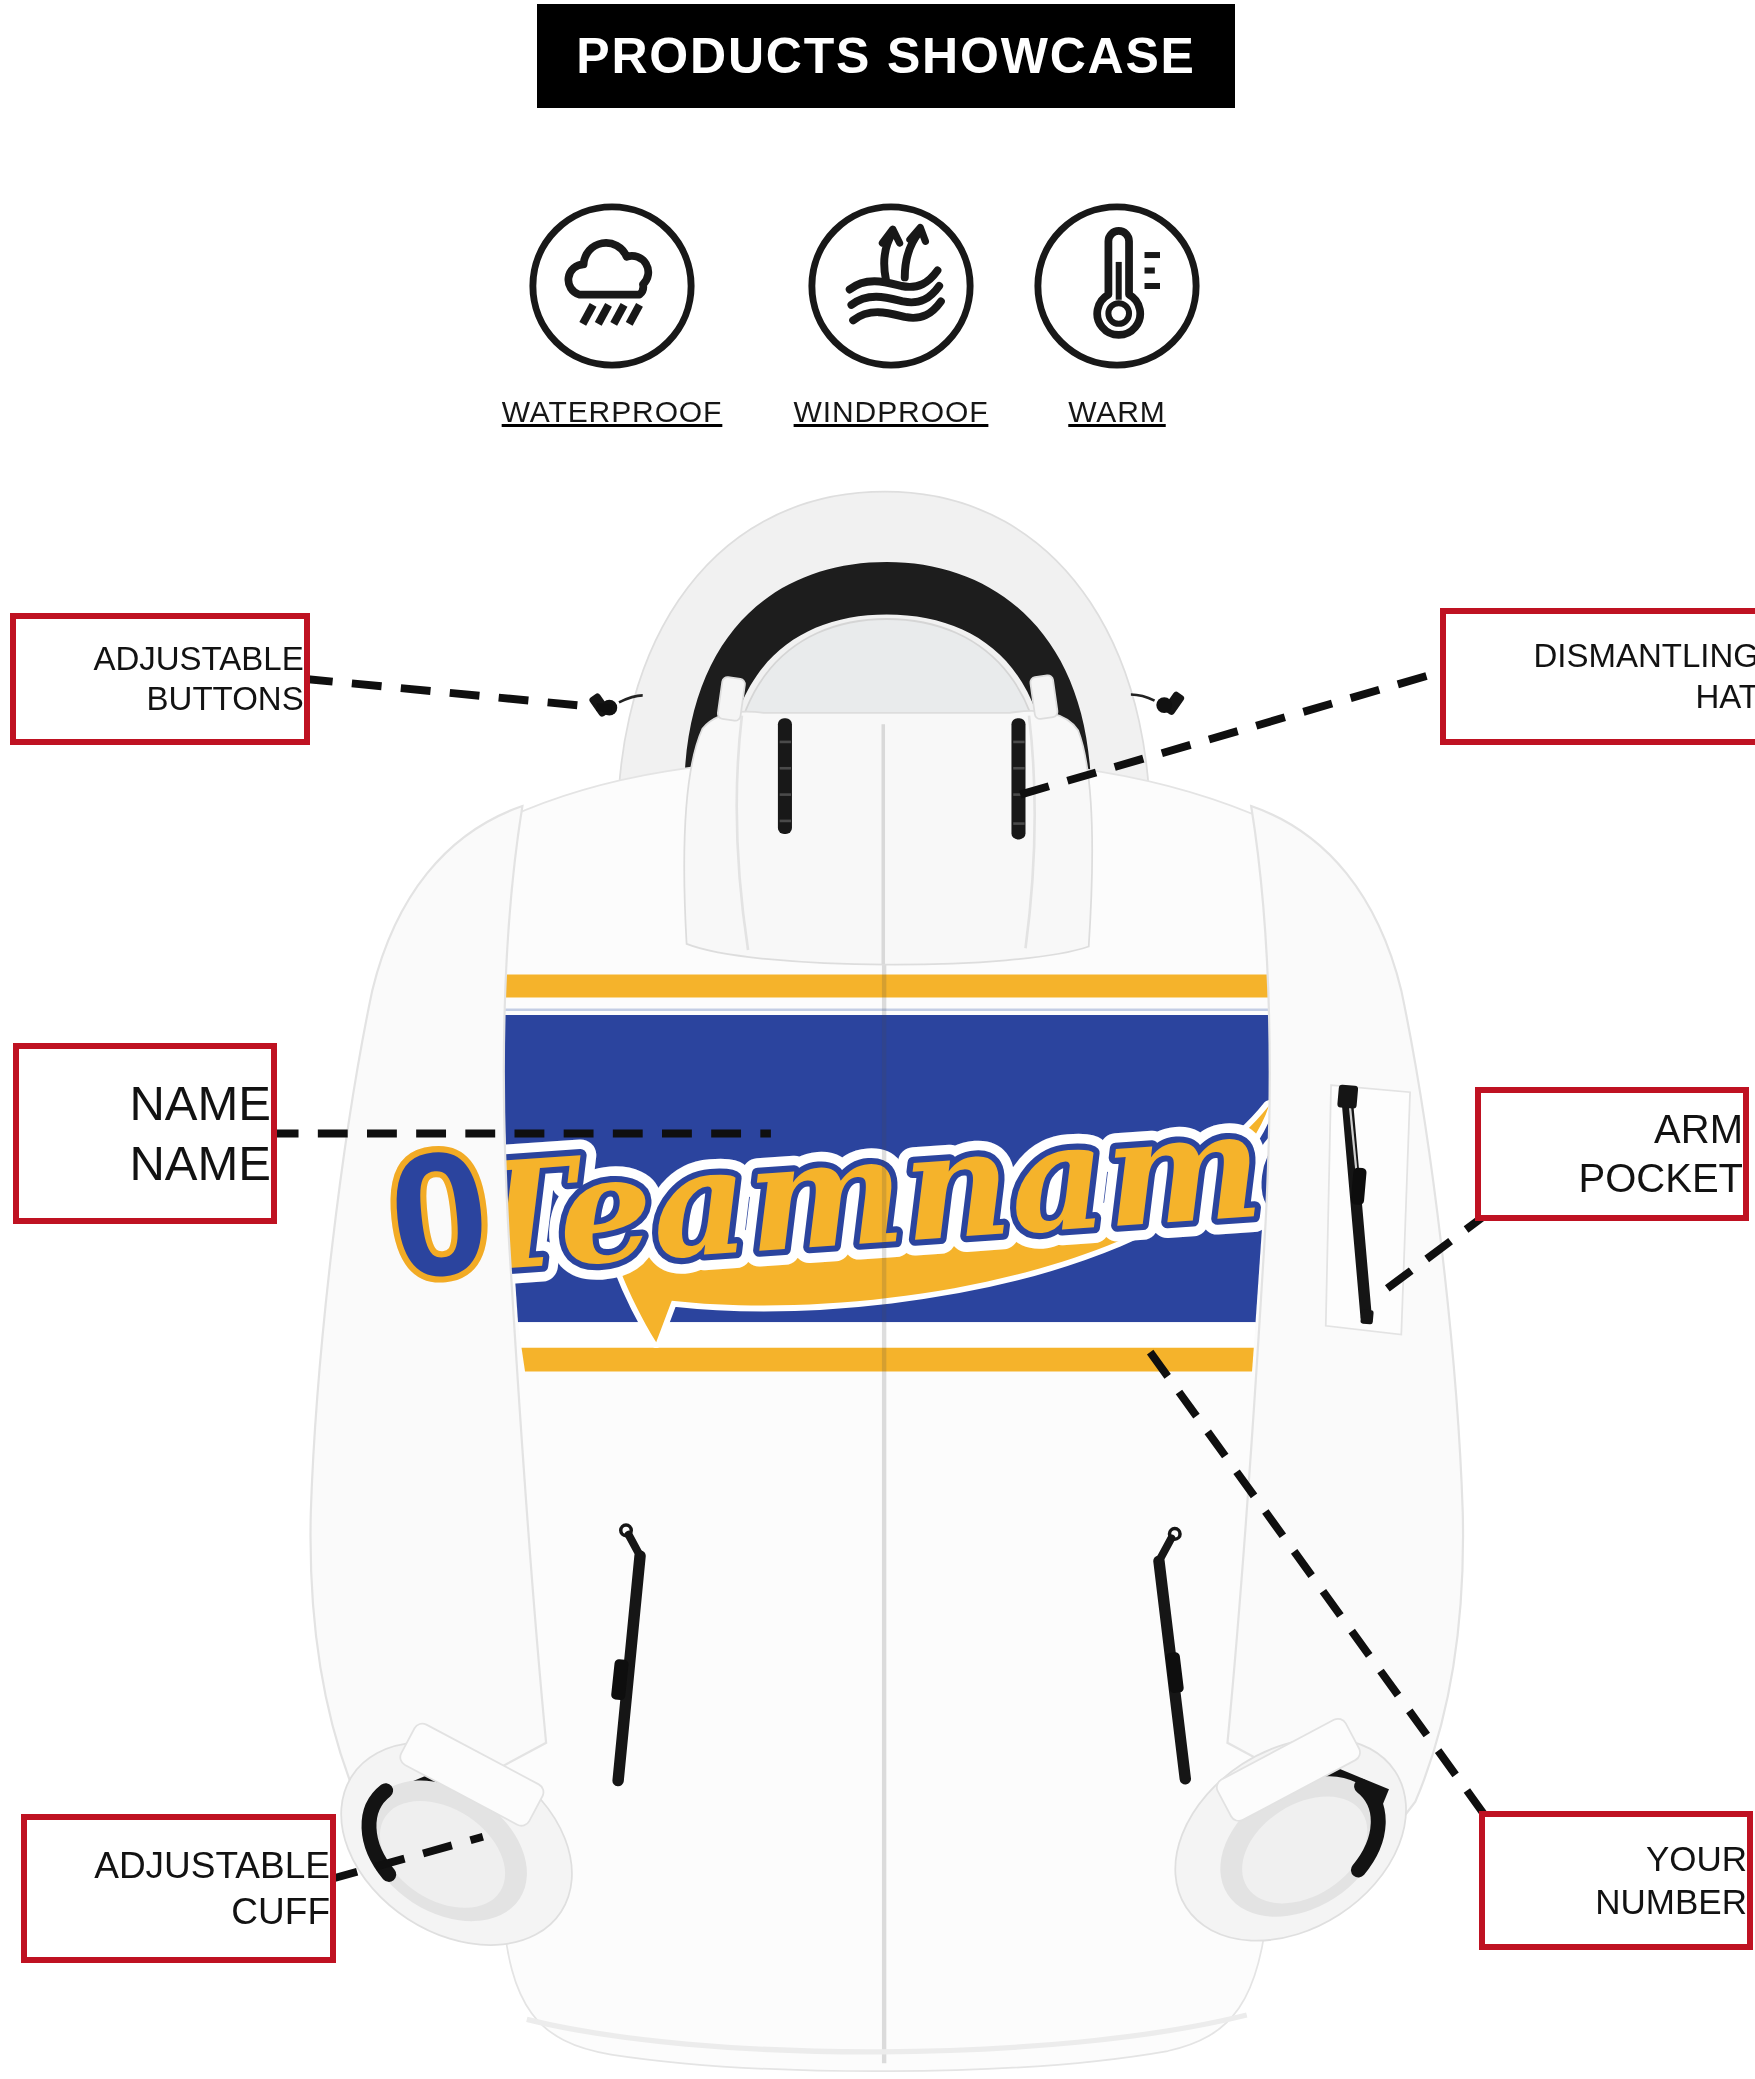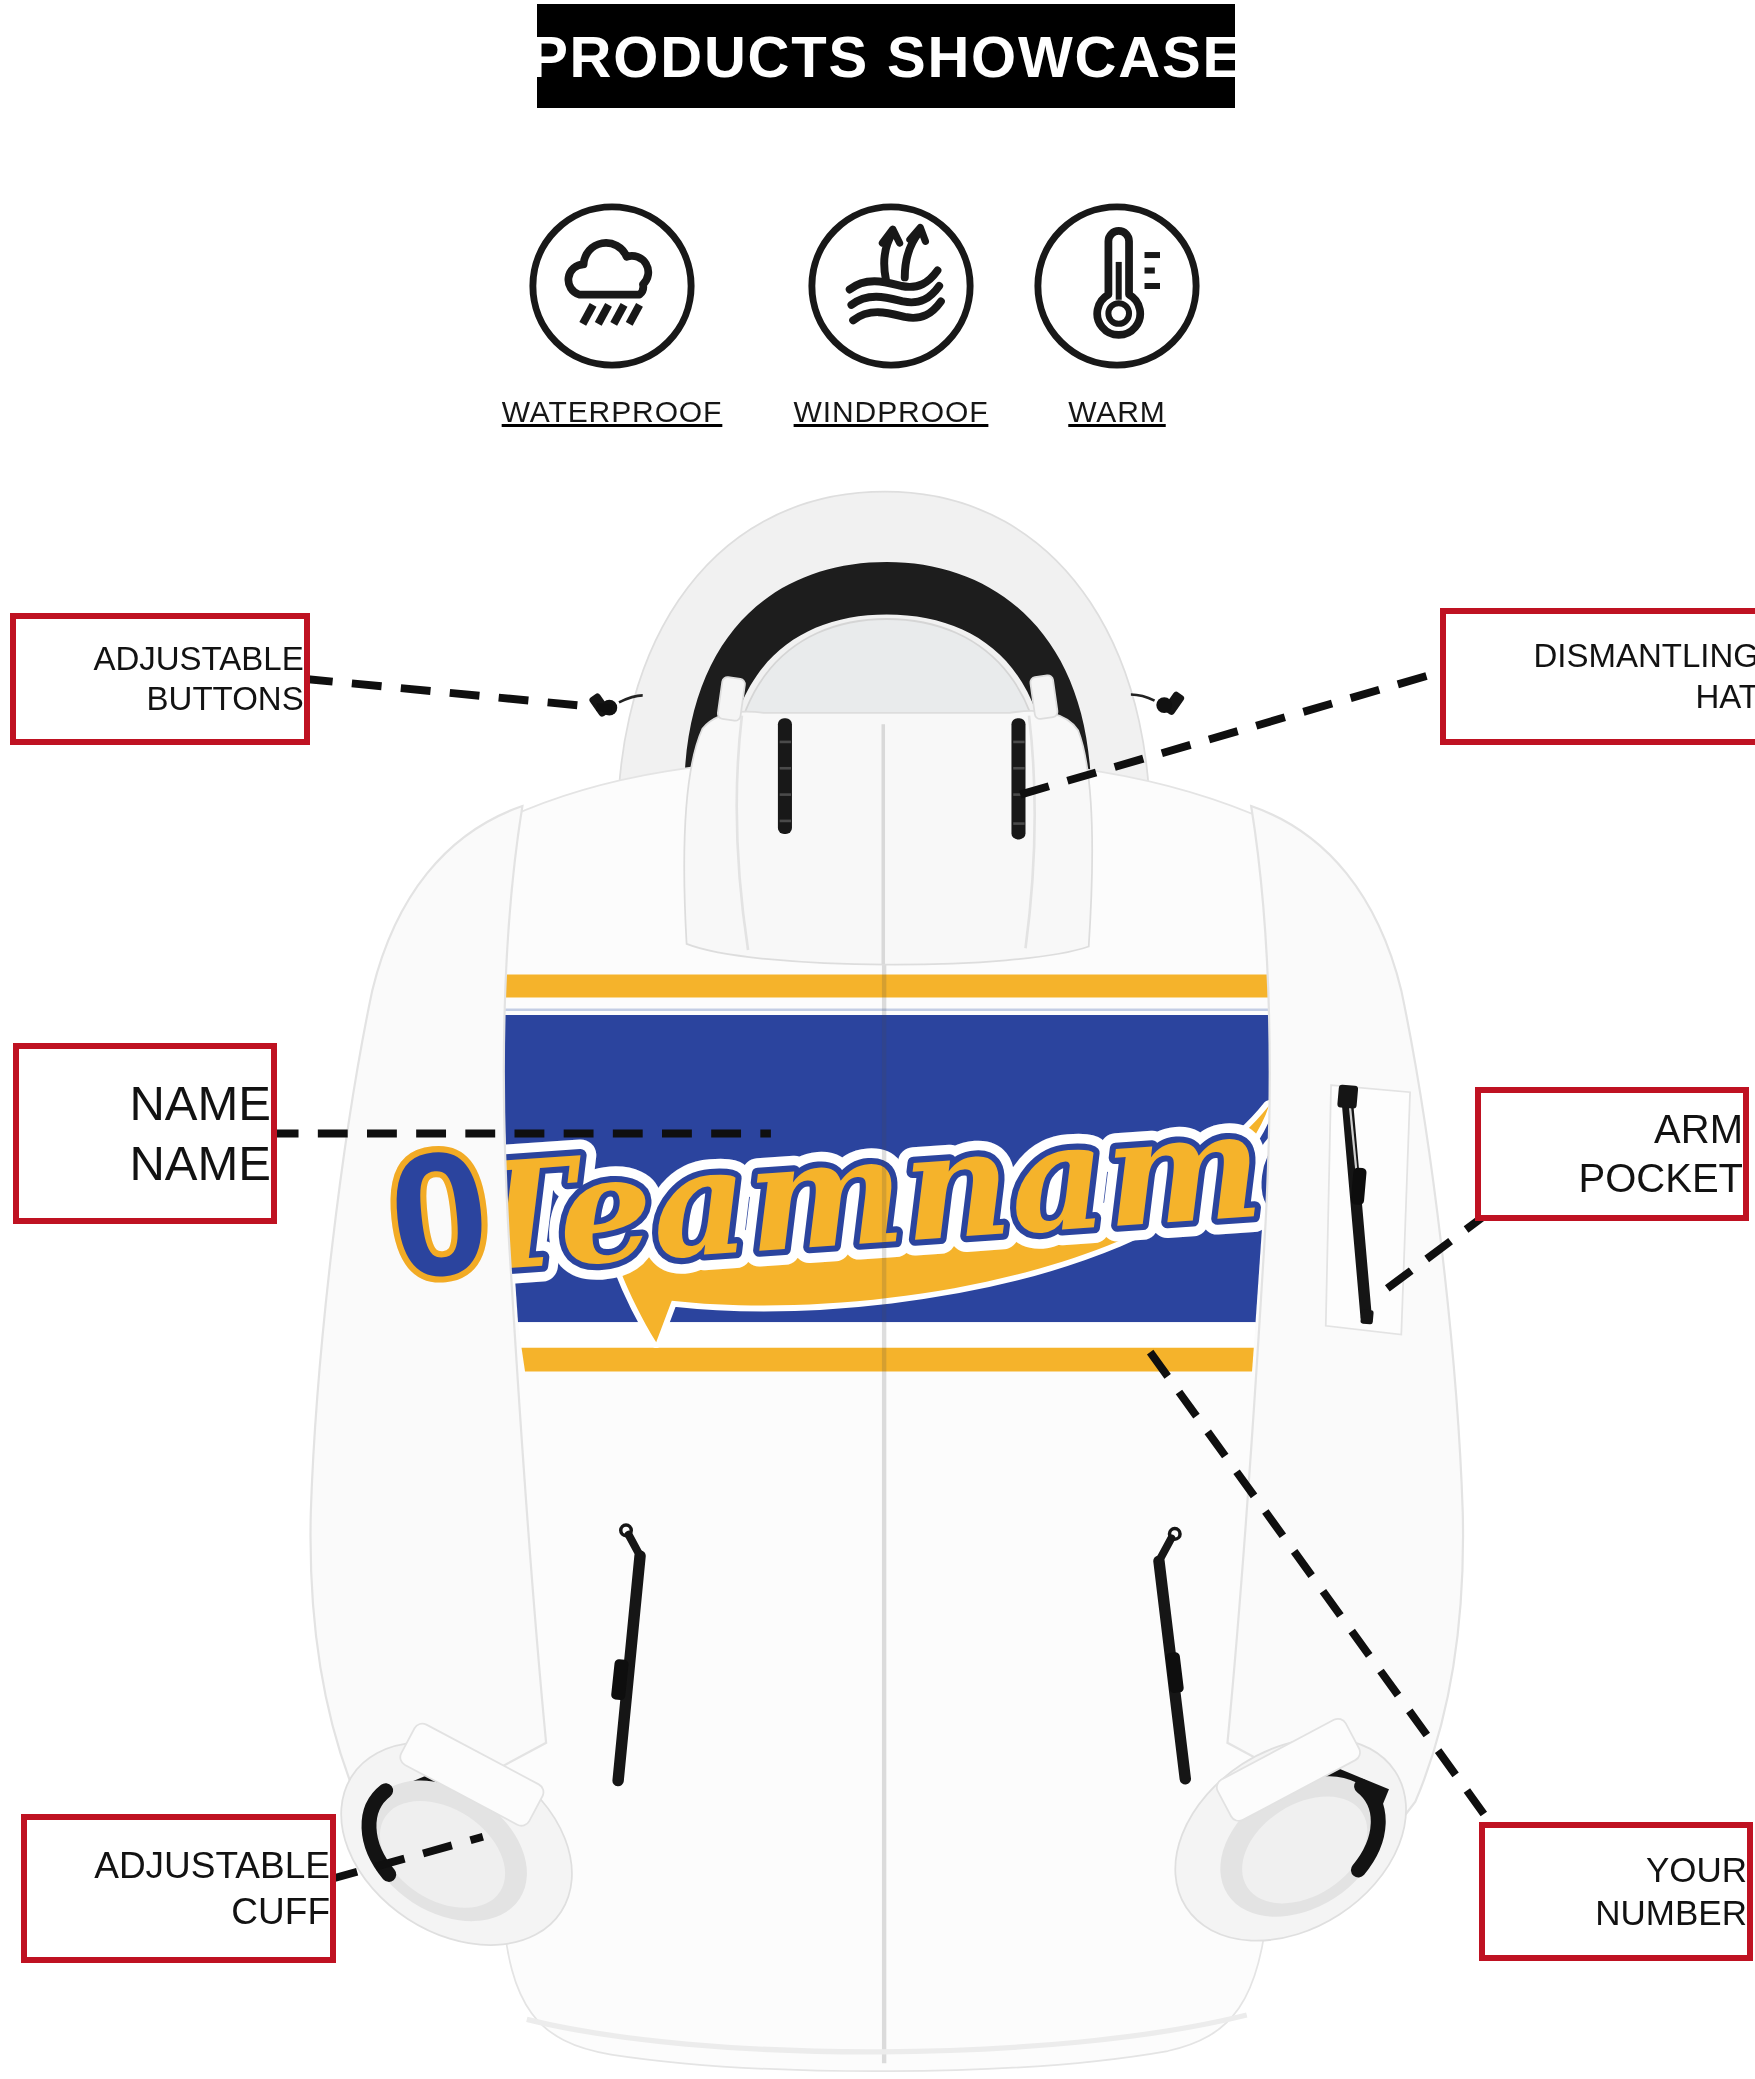--- a/index.html
+++ b/index.html
@@ -1,38 +1,38 @@
 <!DOCTYPE html>
 <html style="font-size:14px"><head>
 <meta charset="utf-8">
 <style>
   html,body{margin:0;padding:0;background:#ffffff;}
   .page{position:relative;width:1756px;height:2080px;background:#ffffff;overflow:hidden;
         font-family:"Liberation Sans","DejaVu Sans",sans-serif;}
   
   .header-bar{position:absolute;left:537px;top:4.4px;width:698px;height:104px;background:#000000;
               display:flex;align-items:center;justify-content:center;}
-  .header-bar .title{color:#ffffff;font-size:58px;font-weight:bold;letter-spacing:1.8px;white-space:nowrap;}
+  .header-bar .title{color:#ffffff;font-size:50px;font-weight:bold;letter-spacing:1.8px;white-space:nowrap;}
   
   .feature{position:absolute;top:200px;width:228px;display:flex;flex-direction:column;align-items:center;text-decoration:underline;}
   .feature .icon{width:172px;height:172px;}
   .feature .flabel{margin-top:23px;font-size:30px;letter-spacing:0.9px;color:#161616;white-space:nowrap;}
   #feat-1{left:498px;} #feat-2{left:777px;} #feat-3{left:1003px;}
   
   .jacket-svg{position:absolute;left:0;top:0;width:1756px;height:2080px;}
   
   .callout{position:absolute;border:6.1px solid #bf1222;background:#ffffff;display:flex;flex-direction:column;
            align-items:flex-end;justify-content:center;color:#121212;text-align:center;line-height:1.22;}
   .callout span{display:block;white-space:nowrap;}
   #co-adjustable-buttons{left:9.7px;top:613px;width:288px;height:120px;font-size:33px;}
   #co-dismantling-hat{left:1440px;top:608px;width:313px;height:125px;font-size:33px;}
   #co-team-name{left:13px;top:1043px;width:252px;height:169px;font-size:49px;}
   #co-arm-pocket{left:1475px;top:1087px;width:262px;height:122px;font-size:40px;}
   #co-adjustable-cuff{left:21px;top:1814px;width:303px;height:137px;font-size:37px;}
-  #co-your-number{left:1479px;top:1811px;width:262px;height:127px;font-size:35px;margin-top:11px;}
+  #co-your-number{left:1479px;top:1811px;width:262px;height:127px;font-size:35px;}
 </style>
 </head>
 <body>
 
 <div class="page">
 
   <div class="header-bar">
     <div class="title">PRODUCTS SHOWCASE</div>
   </div>
 

